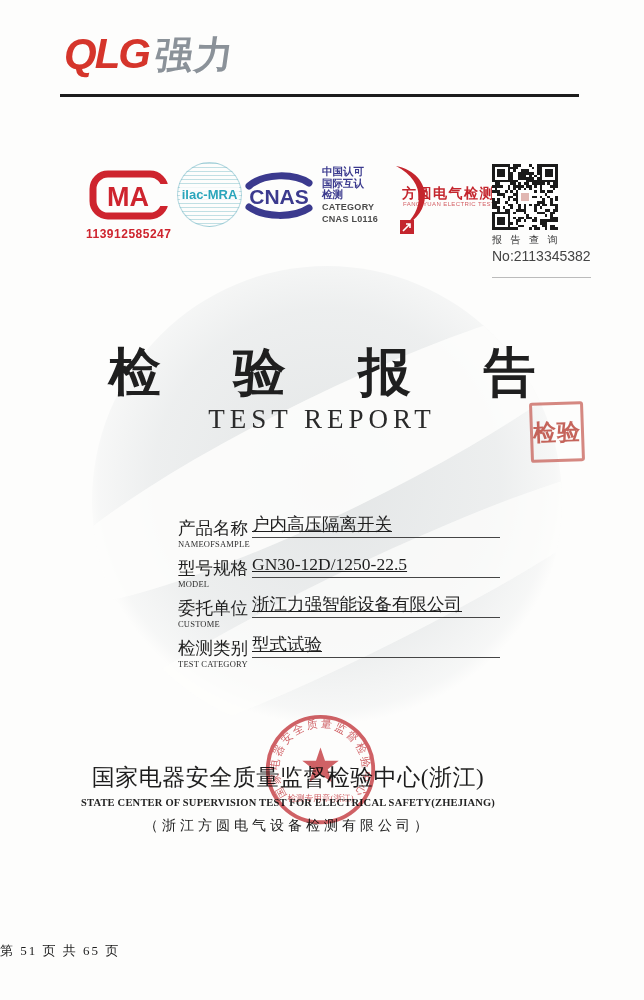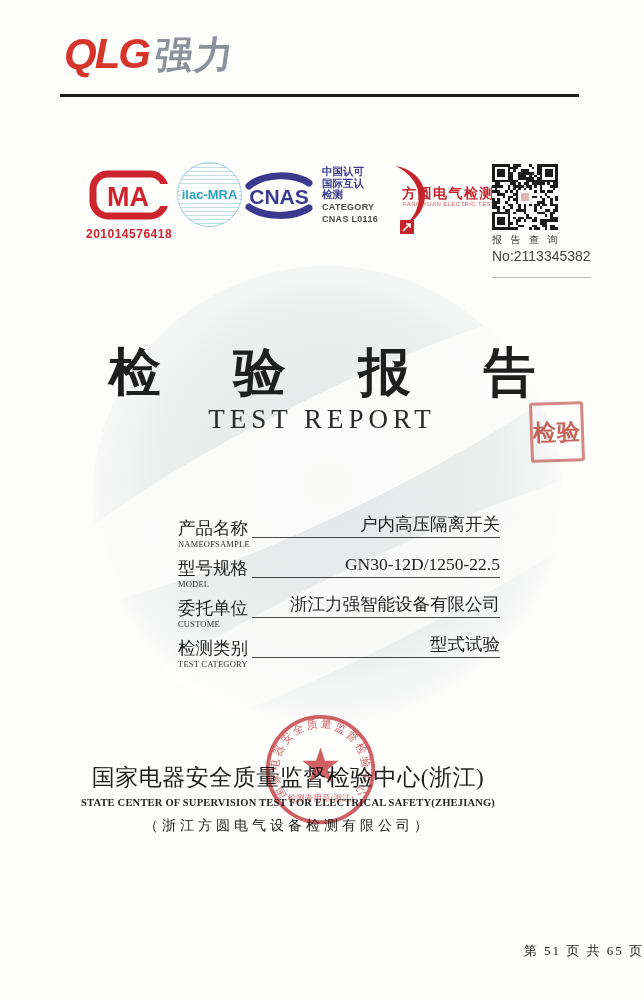--- a/index.html
+++ b/index.html
@@ -65,55 +65,55 @@
   
   .mini-seal { position:absolute; left:530px; top:402px; width:54px; height:60px;
     border:3px solid rgba(199,96,88,.75); border-radius:3px; transform:rotate(-2deg);
     display:flex; align-items:center; justify-content:center;
     font-size:23px; font-weight:bold; color:rgba(189,78,68,.88); letter-spacing:1px; }
 
   
   .field { position:absolute; left:178px; width:322px; }
   .frow { display:flex; align-items:flex-end; }
   .flabel { font-size:17.5px; color:#1e1e1e; white-space:nowrap; line-height:1.15; width:74px; }
-  .fline { flex:1; text-align:right; border-bottom:1.2px solid #454545;
-           font-size:17.5px; color:#1e1e1e; line-height:1.2; padding-bottom:2px; white-space:nowrap; }
+  .fline { flex:1; text-align:left; border-bottom:1.2px solid #454545;
+           font-size:17.5px; color:#1e1e1e; line-height:1.2; padding-bottom:2px; white-space:nowrap;text-decoration:underline; }
   .fsub { font-size:8.5px; color:#2e2e2e; margin-top:1px; letter-spacing:.2px; }
 
   
   .issuer { position:absolute; left:0; top:762px; width:576px; text-align:center; }
   .issuer-cn { font-size:23px; color:#1d1d1d; letter-spacing:.5px; font-weight:500; }
   .issuer-en { margin-top:4px; font-size:10.5px; font-weight:bold; color:#222; letter-spacing:.2px; }
   .issuer-sub { margin-top:9px; font-size:14px; color:#1d1d1d; letter-spacing:4px; }
 
   
   .stamp { position:absolute; left:263px; top:712px; width:115px; height:115px;
     mix-blend-mode:multiply; opacity:.8; }
 
   
-  .footer { position:absolute; left:0; top:942px; width:644px; text-align:right;
+  .footer { position:absolute; left:0; top:942px; width:644px; text-align:left;
     font-size:13px; color:#1d1d1d; letter-spacing:2px; }
 </style>
 </head>
 <body>
 
 <div class="page">
 
   <div class="brand">
     <span class="brand-latin">QLG</span><span class="brand-cn">强力</span>
   </div>
   <div class="rule"></div>
 
   <div class="cma">
     <svg width="80" height="50" viewBox="0 0 80 50">
       <rect x="4" y="4" width="72" height="42" rx="15" fill="none" stroke="#ce242e" stroke-width="7"></rect>
       <rect x="65" y="14" width="15" height="22" fill="#fdfdfc"></rect>
       <text x="39" y="36" text-anchor="middle" font-size="27" font-weight="bold" fill="#ce242e" font-family="Liberation Sans, sans-serif">MA</text>
     </svg>
-    <div class="cma-num">201014576418</div>
+    <div class="cma-num">113912585247</div>
   </div>
 
   <div class="ilac">
     <div class="ilac-circle">
       <span>ilac-MRA</span>
     </div>
   </div>
 
   <div class="cnas">
     <svg width="70" height="48" viewBox="0 0 70 48">

